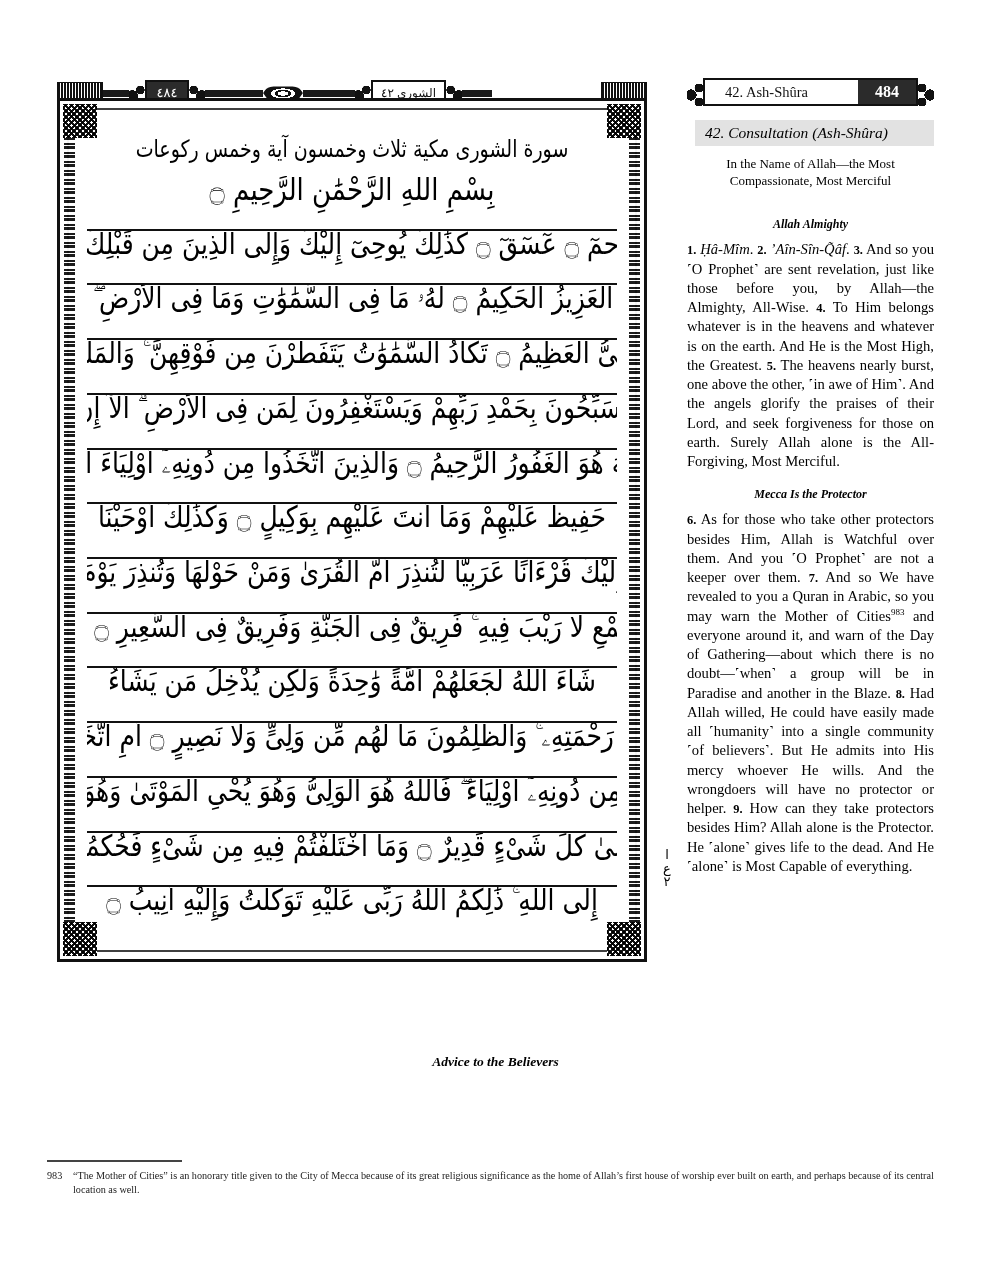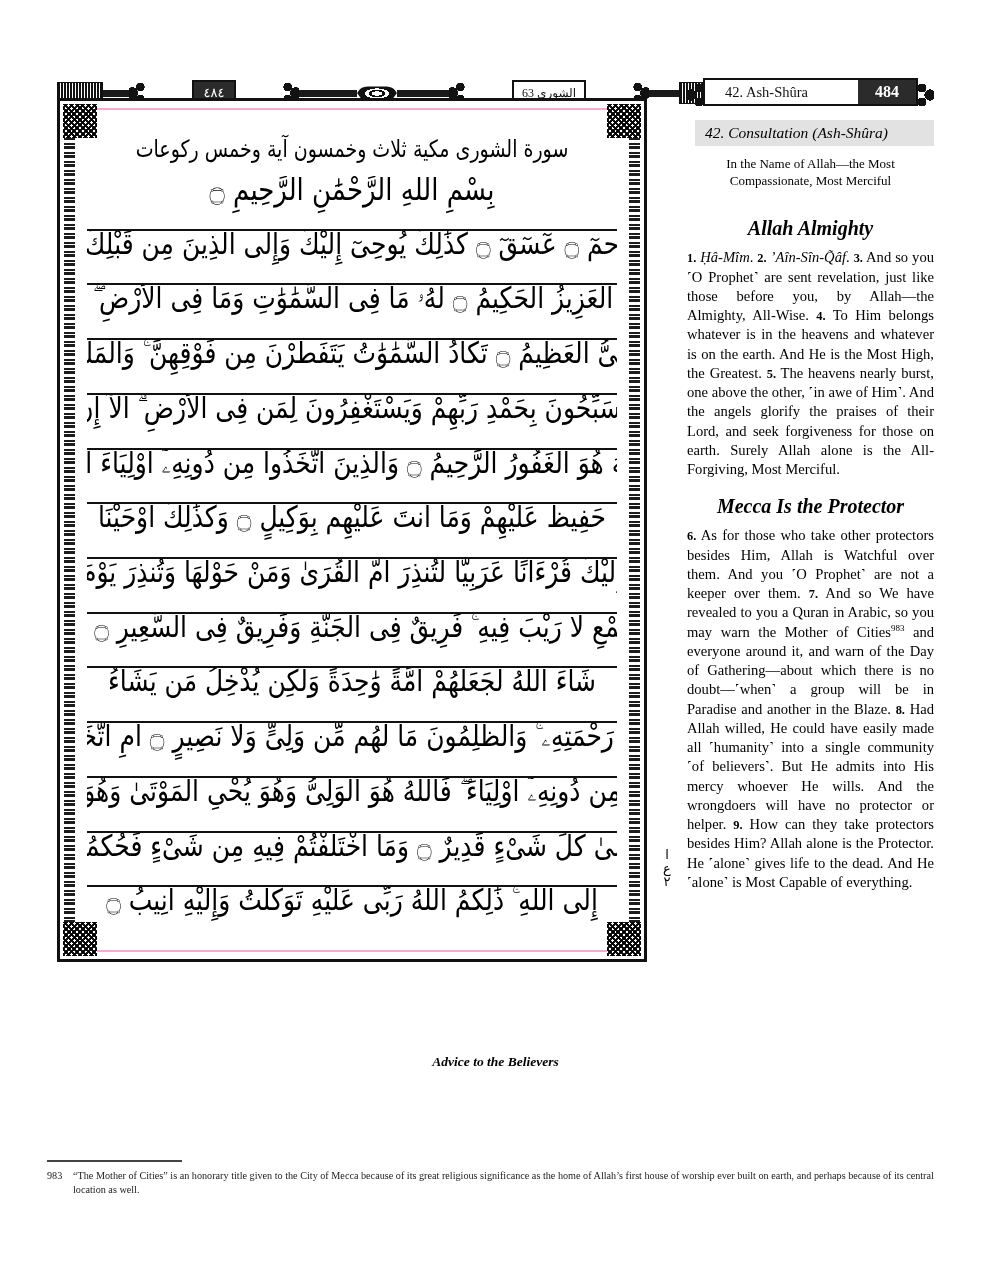--- a/index.html
+++ b/index.html
@@ -56,21 +56,21 @@
   }
   .hdr-gap { flex: 1 1 auto; }
   .hdr-diamond {
     width: 40px; height: 17px;
     flex: none;
     background:
       radial-gradient(ellipse at 50% 50%, #fff 0 18%, #111 18% 30%, #fff 30% 42%, #111 42% 100%);
     border-radius: 50% / 50%;
     clip-path: polygon(0% 50%, 12% 12%, 88% 12%, 100% 50%, 88% 88%, 12% 88%);
   }
-  .badge-wrap { position: relative; flex: none; display: flex; align-items: center; gap: 47px; }
+  .badge-wrap { position: relative; flex: none; display: flex; align-items: flex-end; }
   .badge-wing {
     width: 16px; height: 20px; flex: none;
     background:
       radial-gradient(circle at 80% 50%, #111 0 35%, transparent 36%),
       radial-gradient(circle at 30% 20%, #111 0 22%, transparent 23%),
       radial-gradient(circle at 30% 80%, #111 0 22%, transparent 23%);
   }
   .badge-wing.flip { transform: scaleX(-1); }
   .badge-dark {
     background: #2b2b2b;
@@ -103,21 +103,21 @@
     left: 0; top: 22px;
     width: 590px;
     height: 864px;
     box-sizing: border-box;
     border: 3px solid #111;
     background: #fff;
   }
   .frame-inner {
     position: absolute;
     left: 7px; top: 7px; right: 7px; bottom: 7px;
-    border: 2px solid #f9a8d4;
+    border: 2px solid #404040;
     box-sizing: border-box;
     background: #fff;
   }
   
   .band {
     position: absolute;
     background:
       repeating-linear-gradient(0deg,
         #111 0 3px, #fff 3px 4px, #111 4px 6px, #fff 6px 9px);
     opacity: 0.95;
@@ -254,21 +254,21 @@
   .basmala-en {
     text-align: center;
     font-size: 13px;
     line-height: 1.28;
     margin-bottom: 28px;
   }
   .sec-head {
     text-align: center;
     font-style: italic;
     font-weight: bold;
-    font-size: 20px;
+    font-size: 12px;
     margin: 0 0 8px 0;
   }
   .sec-head.spaced { margin-top: 16px; }
   .tpara {
     text-align: justify;
     font-size: 14.6px;
     line-height: 1.32;
     margin: 0;
     hyphens: auto;
     -webkit-hyphens: auto;
@@ -341,21 +341,21 @@
       <div class="badge-wrap">
         <div class="badge-wing flip"></div>
         <div class="badge-dark">٤٨٤</div>
         <div class="badge-wing"></div>
       </div>
       <div class="hdr-rule" style="width:58px;"></div>
       <div class="hdr-diamond"></div>
       <div class="hdr-rule" style="width:52px;"></div>
       <div class="badge-wrap">
         <div class="badge-wing flip"></div>
-        <div class="badge-light">الشورى 63</div>
+        <div class="badge-light">الشورى ٤٢</div>
         <div class="badge-wing"></div>
       </div>
       <div class="hdr-rule" style="width:30px;"></div>
       <div class="hdr-gap"></div>
       <div class="hdr-corner-right"></div>
     </div>
 
     <div class="arabic-frame">
       <div class="frame-inner">
         <div class="band band-l"></div>

